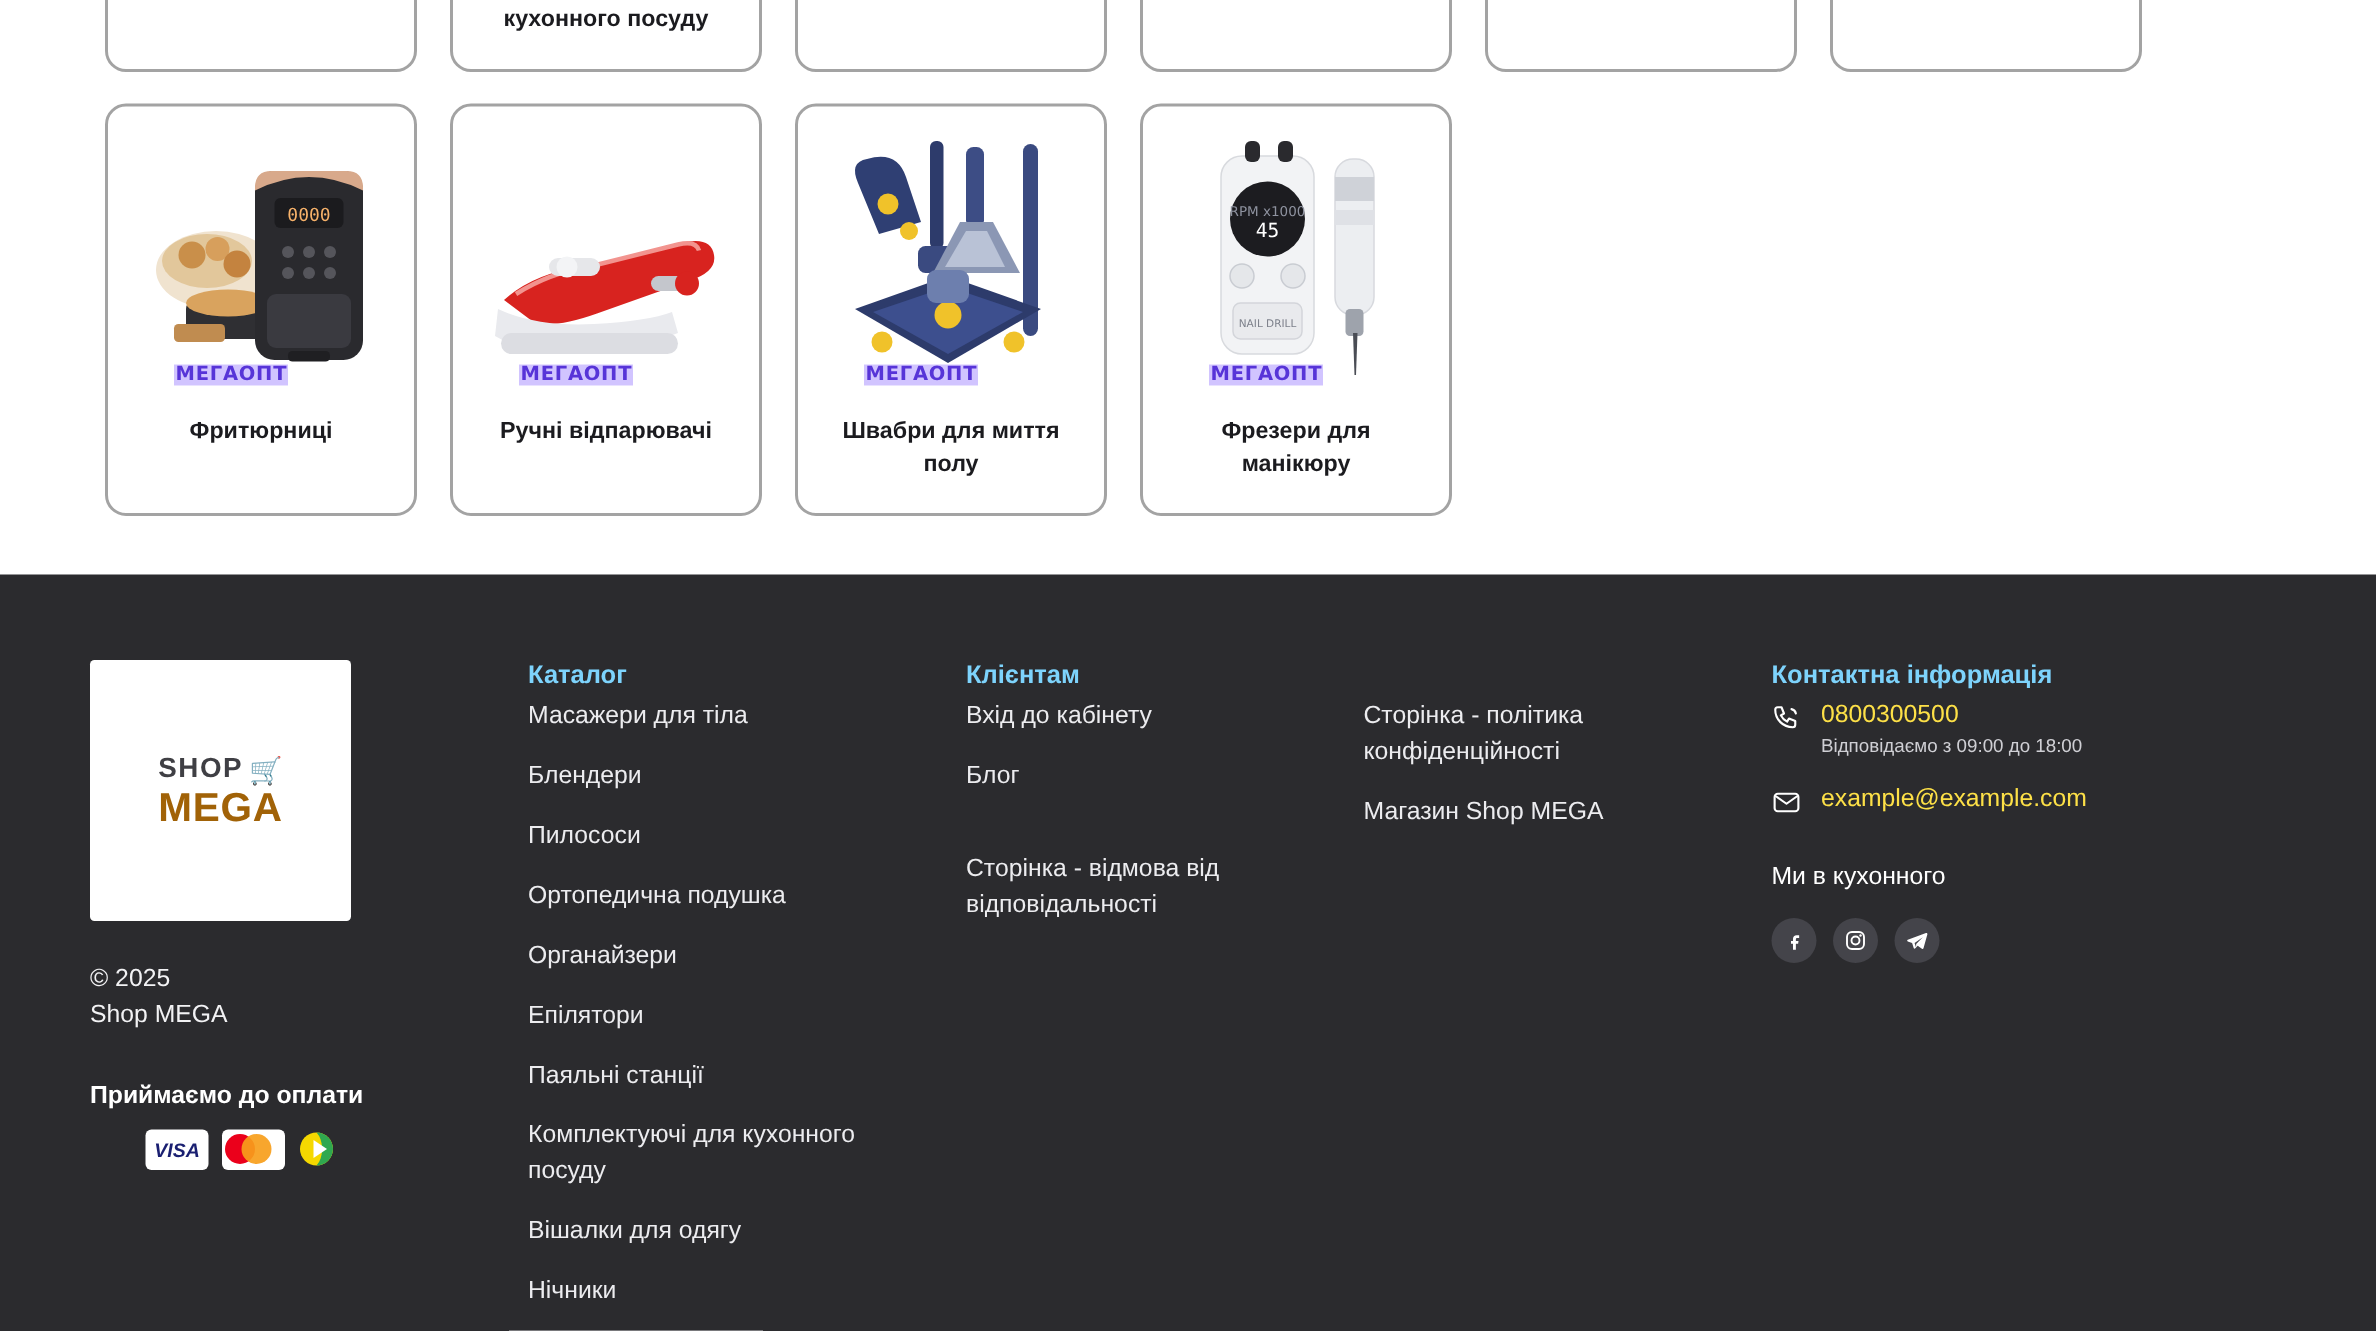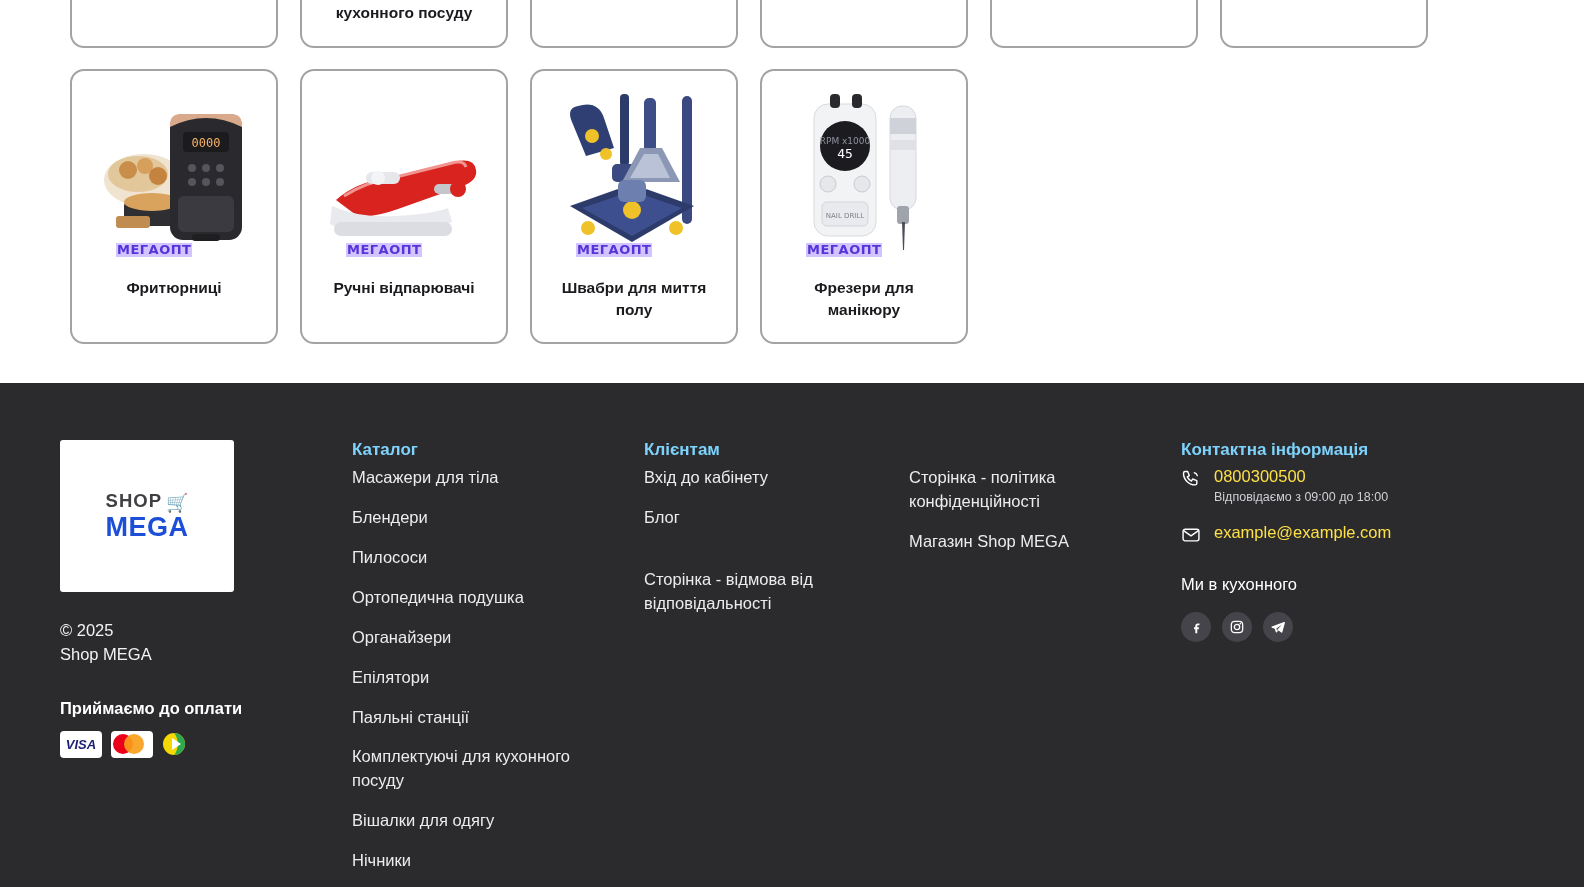--- a/index.html
+++ b/index.html
@@ -120,42 +120,42 @@
   }
   .footer-inner {
     display: flex;
     align-items: flex-start;
   }
 
   .col-brand { width: 292px; flex: none; }
 
   .logo-box {
     width: 174px;
-    height: 152px;
+    height: 174px;
     background: #fff;
     border-radius: 3px;
     display: flex;
     align-items: center;
     justify-content: center;
   }
   .logo-text {
     text-align: center;
     line-height: 1;
   }
   .logo-shop {
     font-size: 18.5px;
     letter-spacing: 1px;
     color: #3f3f44;
     font-weight: bold;
     display: inline-block;
   }
   .logo-mega {
     font-size: 27px;
     letter-spacing: 0.5px;
-    color: #1d4ed8;
+    color: #a16207;
     font-weight: bold;
     margin-top: 2px;
   }
   .cart-glyph {
     display: inline-block;
     margin-left: 4px;
     color: #e8342b;
     font-size: 18px;
     vertical-align: -2px;
   }
@@ -170,20 +170,21 @@
     margin-top: 32px;
     font-size: 16.5px;
     font-weight: bold;
     color: #ffffff;
   }
   .pay-icons {
     margin-top: 13px;
     display: flex;
     align-items: center;
     gap: 9px;
+    margin-left: 37px;
   }
   .pay-card {
     width: 42px; height: 27px;
     border-radius: 4px;
     background: #ffffff;
     display: flex; align-items: center; justify-content: center;
     overflow: hidden;
   }
   .visa-text {
     font-size: 13px; font-weight: bold; font-style: italic;

